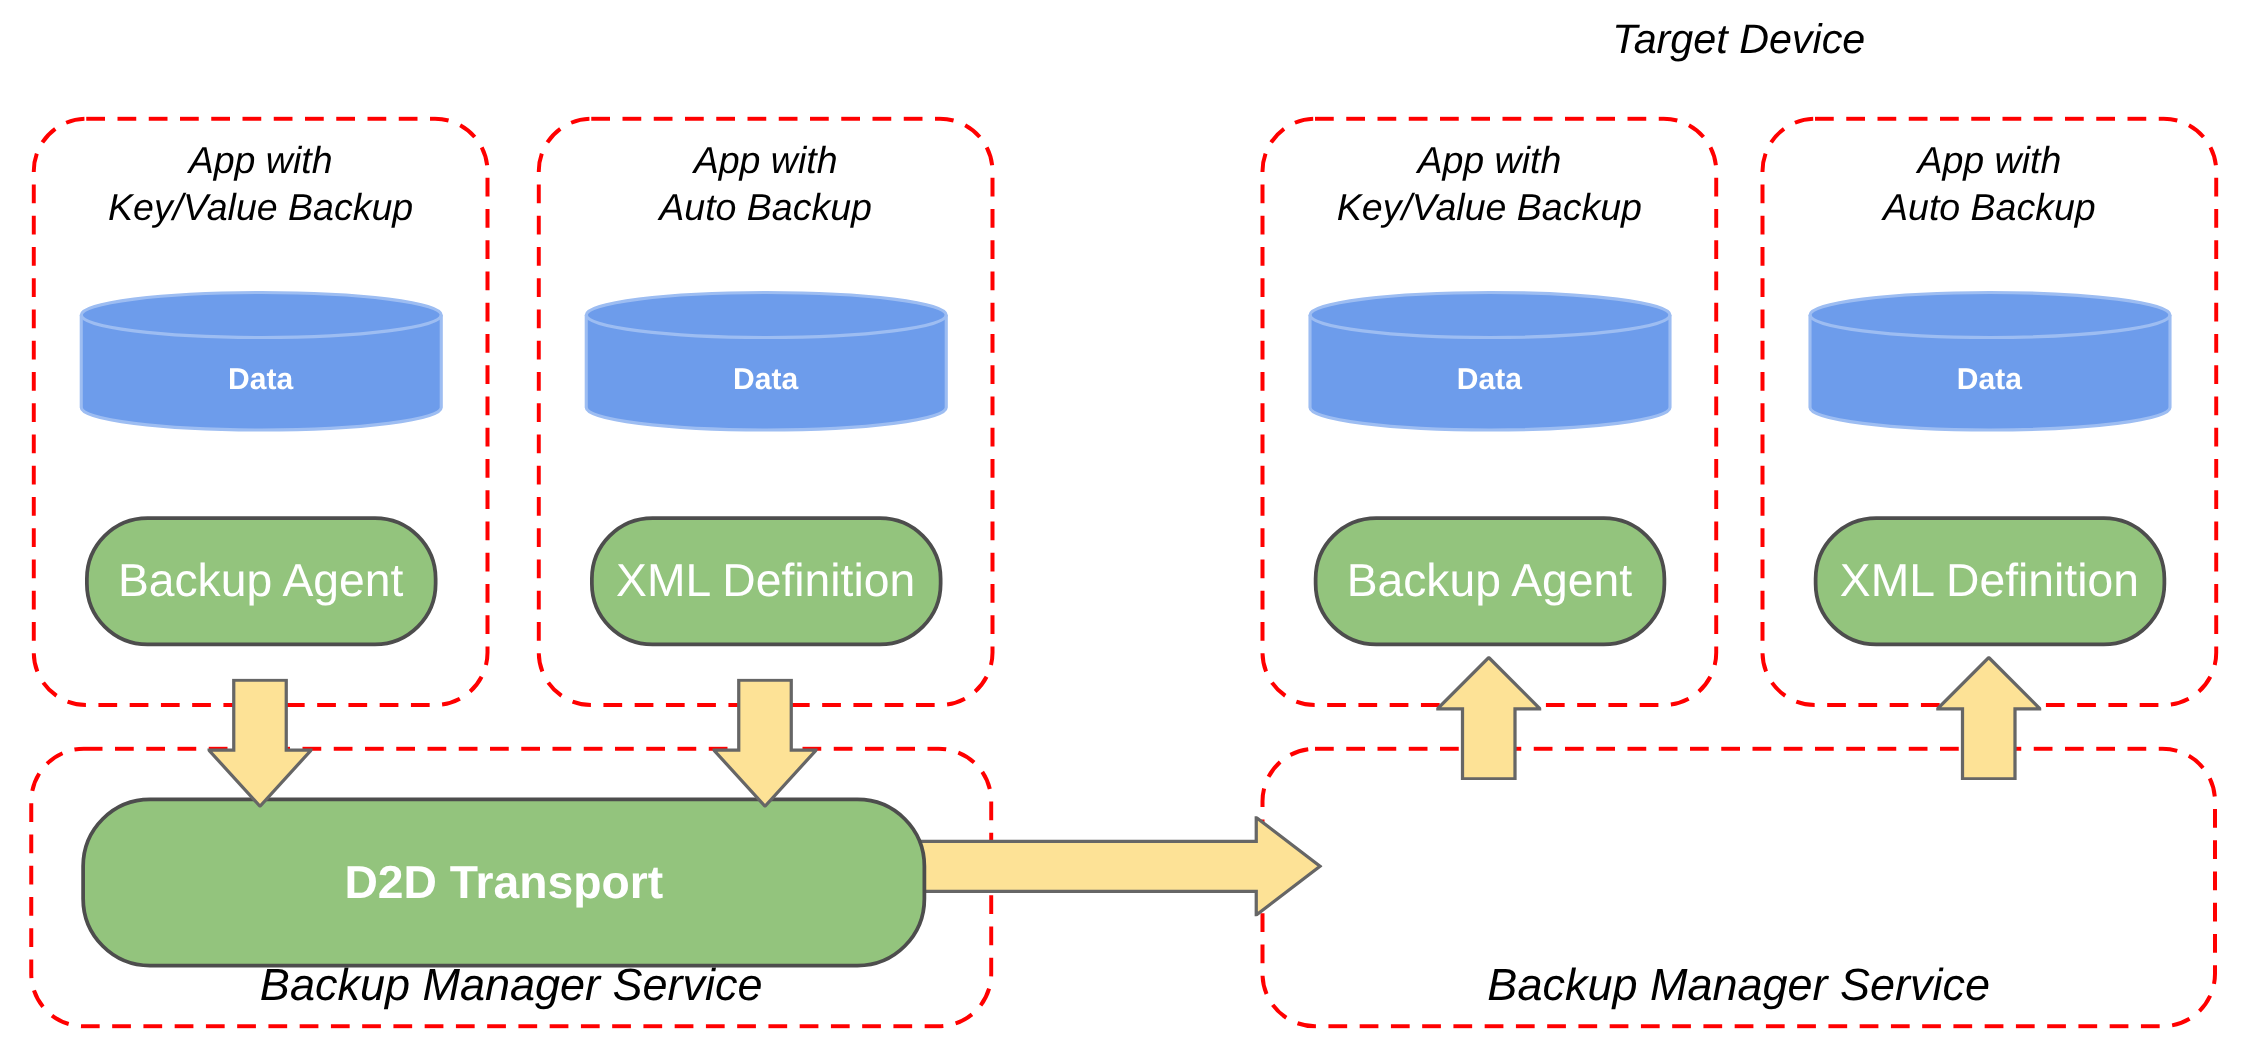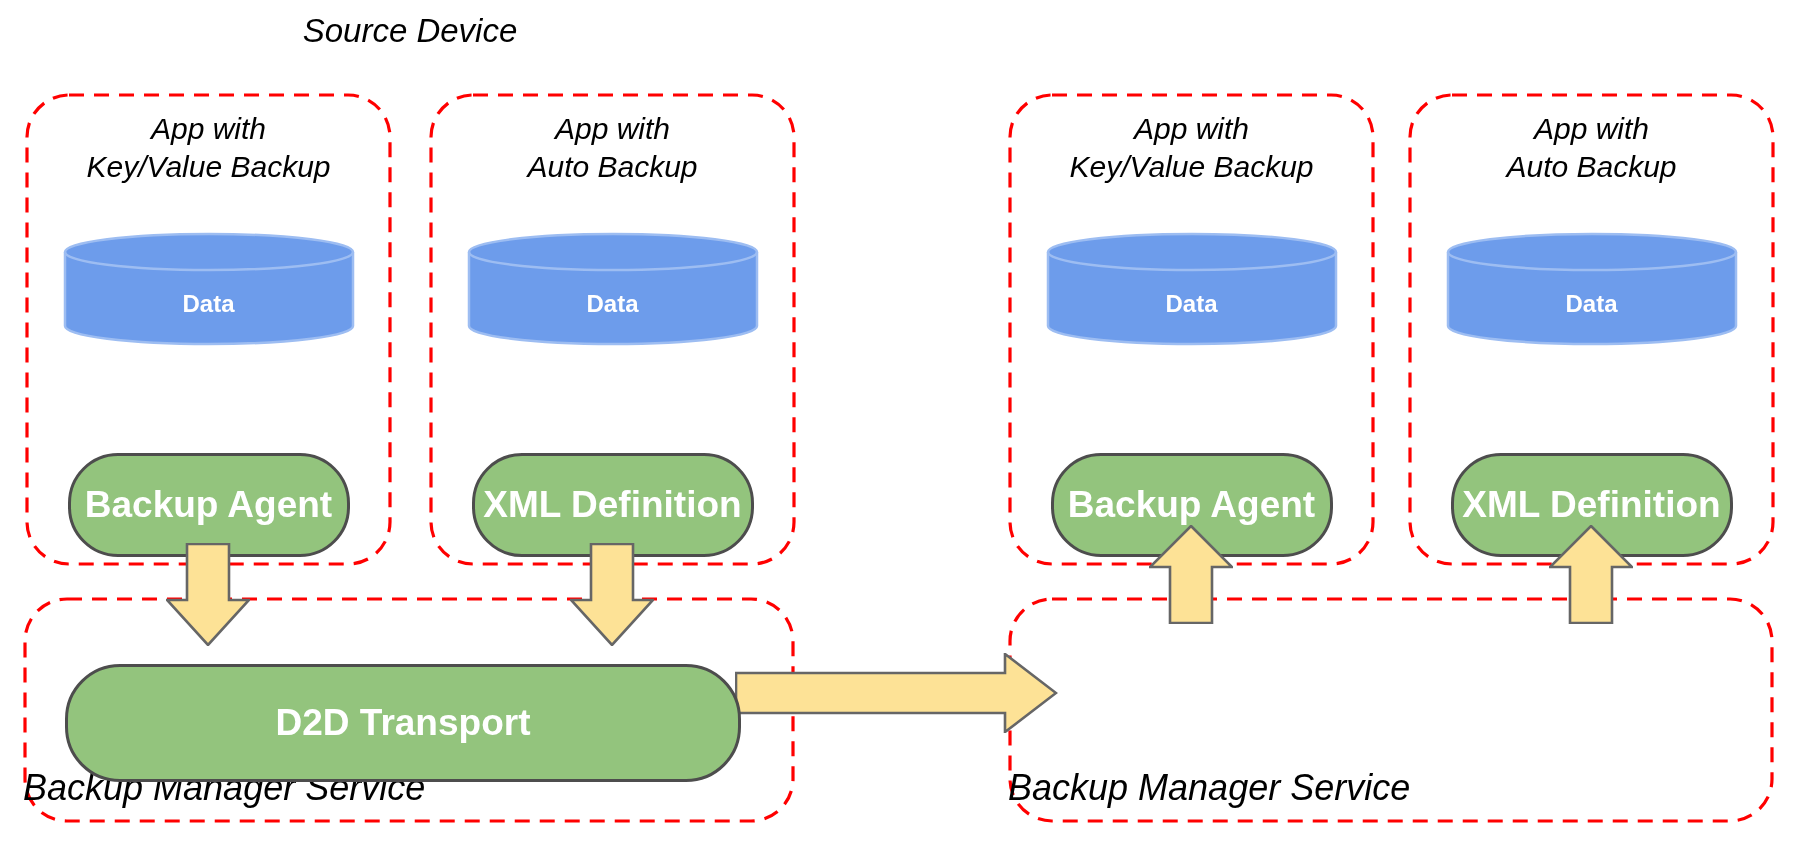--- a/index.html
+++ b/index.html
@@ -32,48 +32,48 @@
     position:absolute;left:0;right:0;top:34px;bottom:4px;
     display:flex;align-items:center;justify-content:center;
     font-weight:bold;font-size:24px;color:var(--text-light);
   }
   
   .pill{
     position:absolute;left:50%;margin-left:-141px;top:320px;width:282px;height:104px;
     background:var(--component-fill);border:3px solid var(--component-stroke);
     border-radius:50px;box-sizing:border-box;
     display:flex;align-items:center;justify-content:center;
-    font-weight:bold;font-size:37px;color:var(--text-light);white-space:nowrap;margin-top:40px;
+    font-weight:normal;font-size:37px;color:var(--text-light);white-space:nowrap;
   }
   
   .bms-box{position:absolute;top:597px;height:226px;z-index:1;}
   .bms-label{
-    position:absolute;left:0;right:0;bottom:14px;text-align:left;
+    position:absolute;left:0;right:0;bottom:14px;text-align:center;
     font-style:italic;font-size:36px;color:var(--text-dark);white-space:nowrap;
   }
   
   .transport{
-    position:absolute;top:638px;width:676px;height:118px;z-index:3;
+    position:absolute;top:638px;width:676px;height:136px;z-index:3;
     background:var(--component-fill);border:3px solid var(--component-stroke);
     border-radius:55px;box-sizing:border-box;
     display:flex;align-items:center;justify-content:center;
-    font-weight:bold;font-size:37px;color:var(--text-light);white-space:nowrap;margin-top:26px;
+    font-weight:bold;font-size:37px;color:var(--text-light);white-space:nowrap;
   }
   
   .arrow{position:absolute;}
   .arrow polygon{fill:var(--arrow-fill);stroke:var(--arrow-stroke);stroke-width:2.6;}
   .v-arrow{z-index:5;}
   .h-arrow{z-index:2;}
 </style>
 </head>
 <body>
 
 <div id="stage">
 
-  <div class="device-title" style="left:60px;">Source Device</div>
+  <div class="device-title" style="left:1041px;">Target Device</div>
 
   <div class="app-box" style="left:25px;">
     <svg class="outline" width="367" height="473">
       <rect x="2" y="2" width="363" height="469" rx="42"></rect>
     </svg>
     <div class="app-header">
       <div>App with</div>
       <div>Key/Value Backup</div>
     </div>
     <div class="cylinder">

